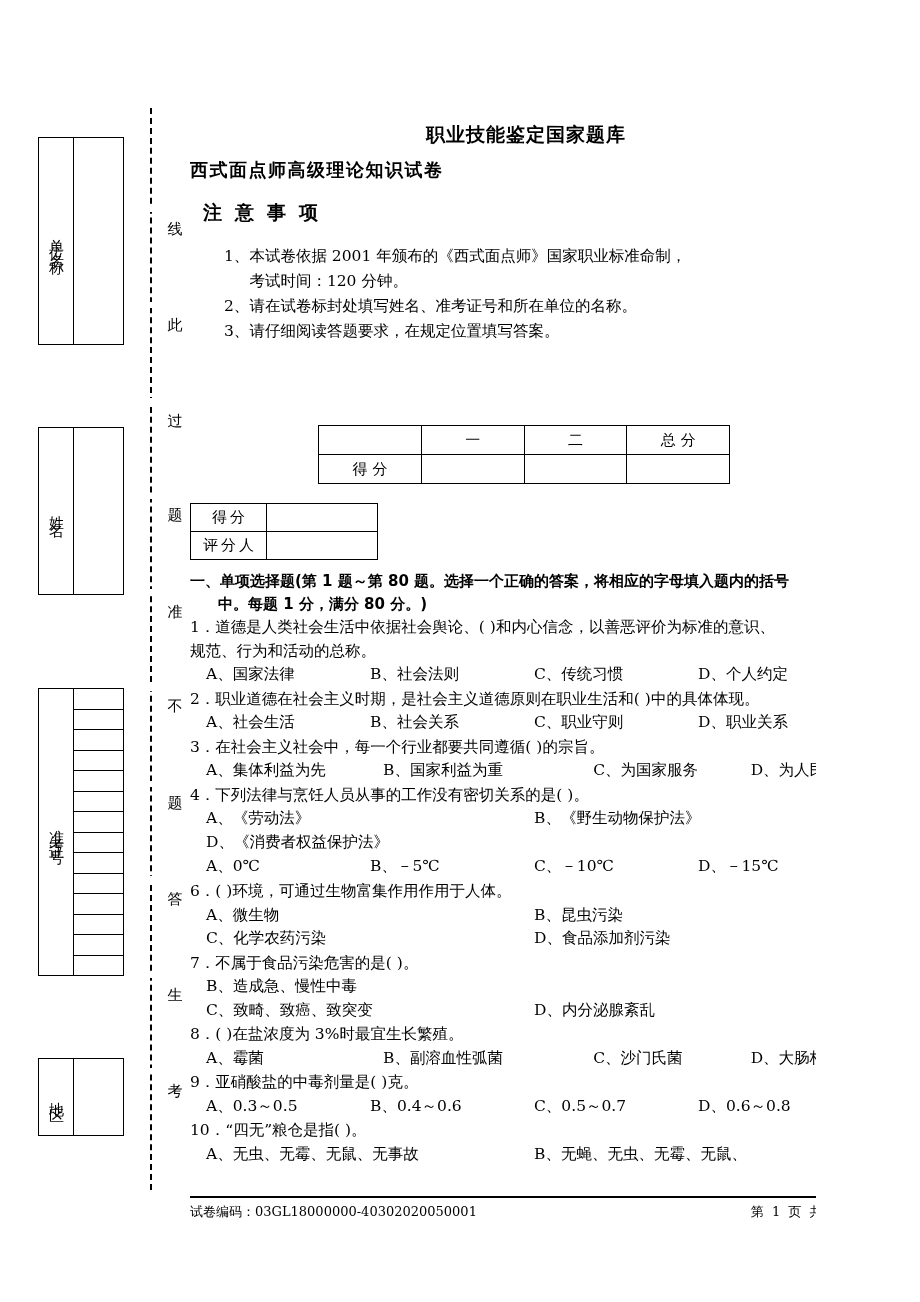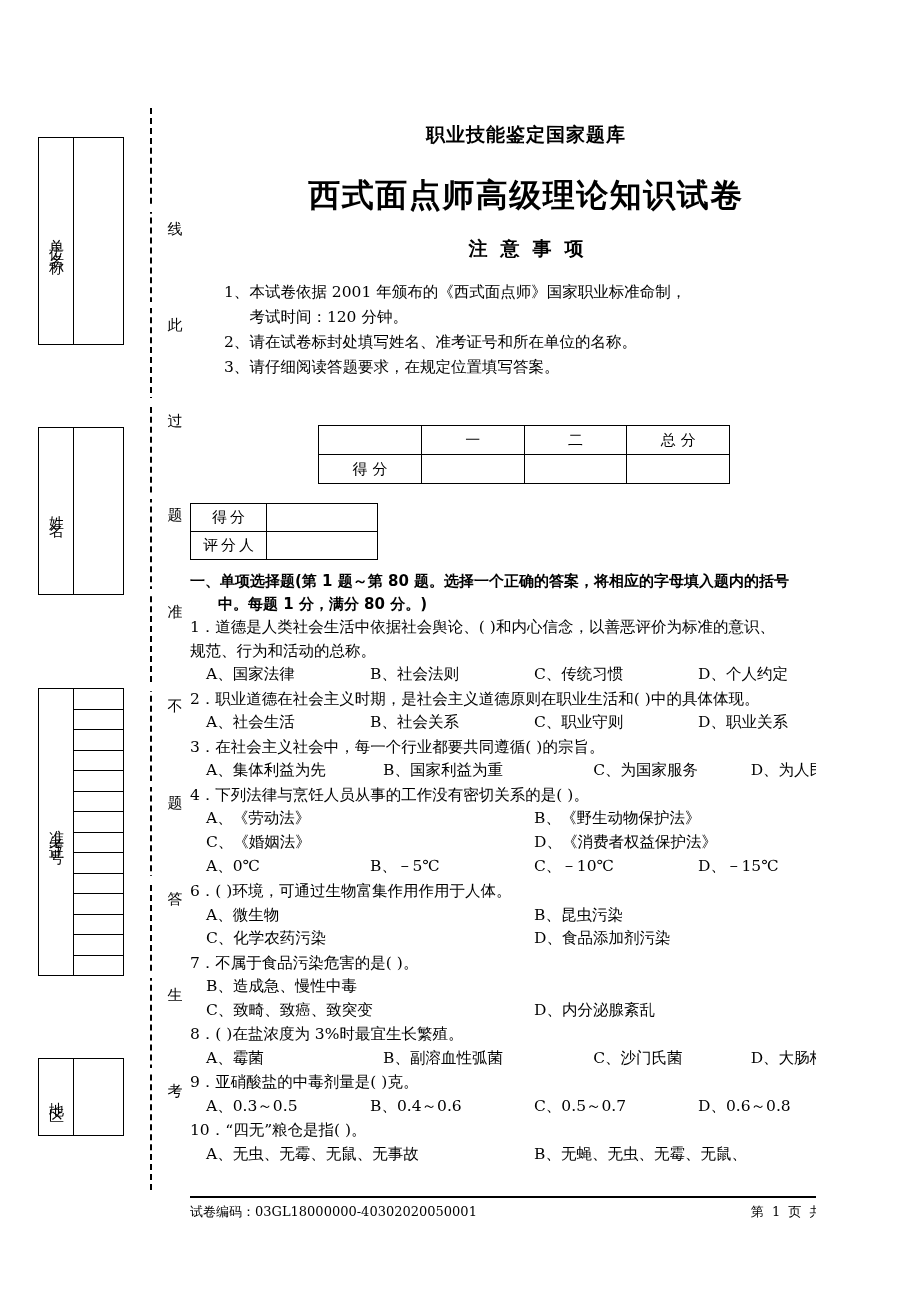--- a/index.html
+++ b/index.html
@@ -102,29 +102,28 @@
 
   .t-head1 {
     text-align: center;
     font-size: 19px;
     font-weight: bold;
     letter-spacing: 1px;
     margin: 12px 0 0 0;
     font-family: "DejaVu Sans", "Liberation Sans", sans-serif;
   }
   .t-head2 {
-    text-align: center;
-    font-size: 32px;
+    font-size: 18px;
     font-weight: bold;
     letter-spacing: 1.5px;
-    margin: 26px 0 0 0;
+    margin: 10px 0 0 0;
     font-family: "DejaVu Sans", "Liberation Sans", sans-serif;
   }
   .t-head3 {
-    text-align: center;
+    text-align: left;
     font-size: 19px;
     font-weight: bold;
     letter-spacing: 13px;
     margin: 18px 0 0 0;
     padding-left: 13px;
     font-family: "DejaVu Sans", "Liberation Sans", sans-serif;
   }
 
   .notice {
     margin: 18px 0 0 34px;
@@ -399,21 +398,20 @@
               <span>D、为人民服务</span>
             </div>
           </div>
           <div class="q">
             <div class="q-stem">4．下列法律与烹饪人员从事的工作没有密切关系的是(       )。</div>
             <div class="q-opts c2">
               <span>A、《劳动法》</span>
               <span>B、《野生动物保护法》</span>
             </div>
             <div class="q-opts c2">
-              <span>C、《婚姻法》</span>
               <span>D、《消费者权益保护法》</span>
             </div>
           </div>
           <div class="q">
             <div class="q-opts c4">
               <span>A、0℃</span>
               <span>B、－5℃</span>
               <span>C、－10℃</span>
               <span>D、－15℃</span>
             </div>

